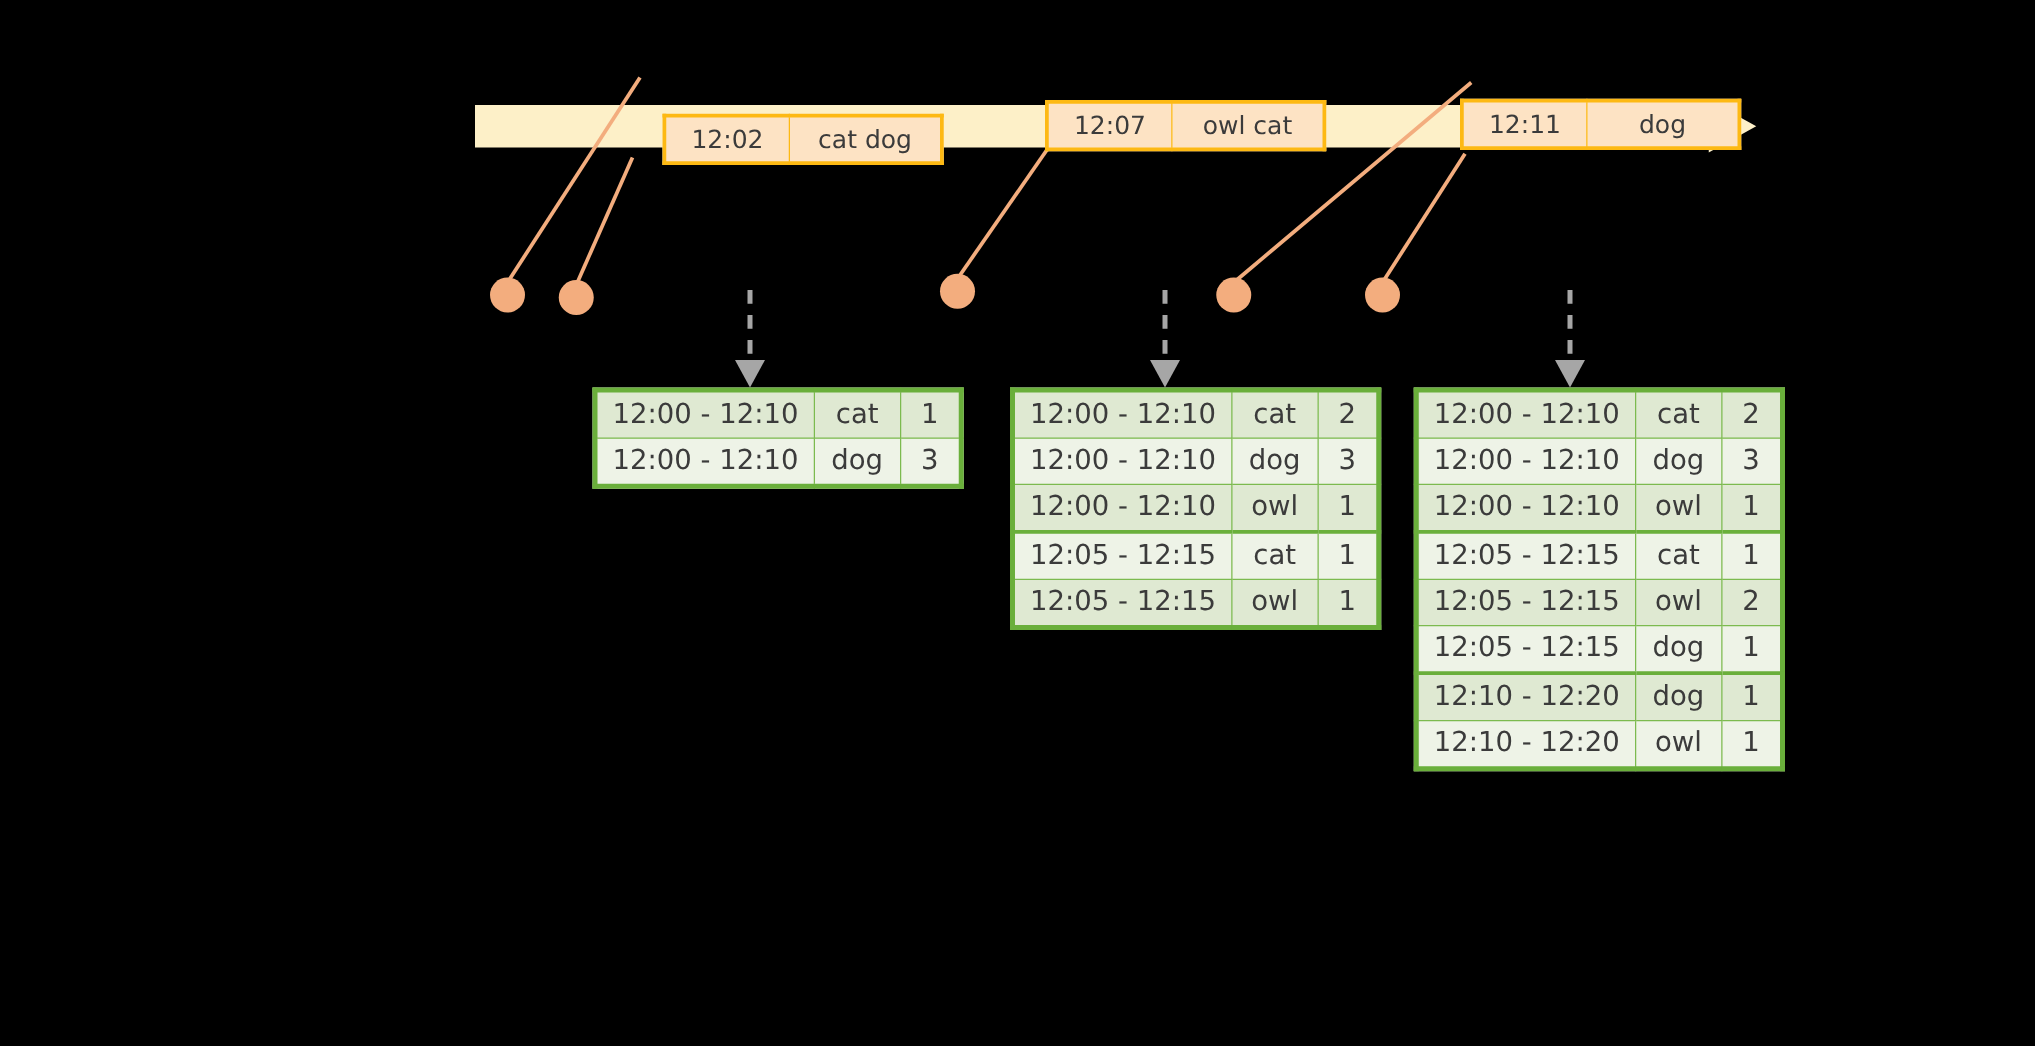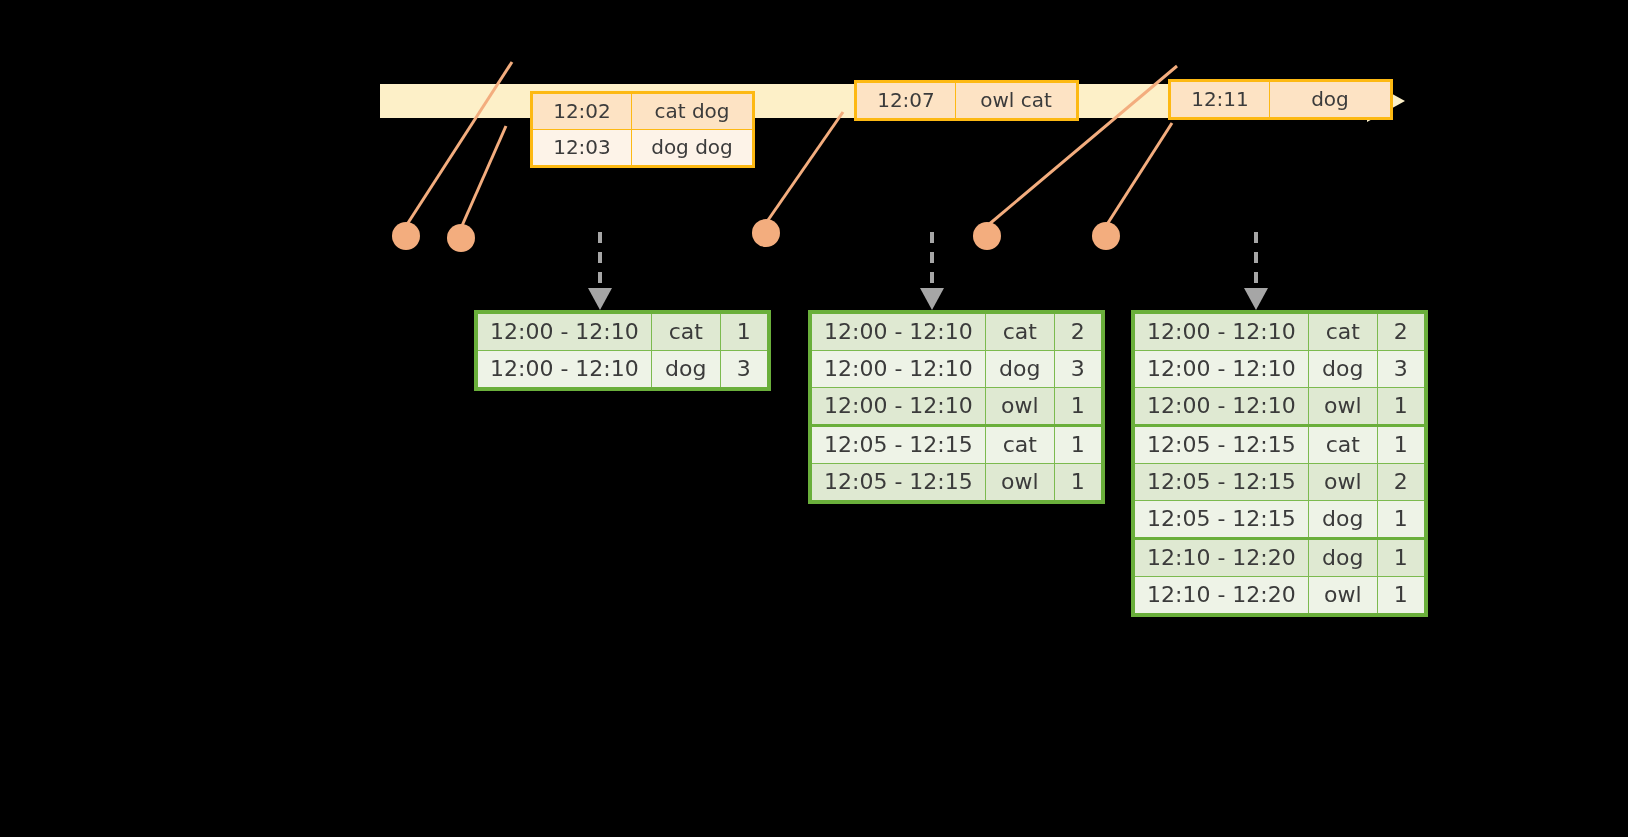--- a/index.html
+++ b/index.html
@@ -38,21 +38,21 @@
     height:35px;
     line-height:35px;
     white-space:nowrap;
   }
   .evt-table tr.odd td{background:#fde3c4;}
   .evt-table tr.even td{background:#fdf3e8;}
   .evt-table td.c-time{min-width:70px;}
   .evt-table td.c-words{min-width:92px;}
 
   #evt-group-1{left:530px;top:61px;margin-top:30px;}
-  #evt-group-2{left:836px;top:80px;margin-left:18px;}
+  #evt-group-2{left:836px;top:80px;}
   #evt-group-3{left:1168px;top:79px;padding-left:42px;}
 
   
   .dot{
     position:absolute;width:28px;height:28px;border-radius:50%;
     background:#f3ad7e;
   }
   #svg-leaders{position:absolute;left:0;top:0;width:1628px;height:837px;
     pointer-events:none;}
 
@@ -111,24 +111,20 @@
       <polygon points="1244,288 1268,288 1256,310"></polygon>
     </g>
   </svg>
 
   <table class="evt-table" id="evt-group-1">
     <tbody>
       <tr class="odd">
         <td class="c-time">12:02</td>
         <td class="c-words">cat dog</td>
       </tr>
-      <tr class="even">
-        <td class="c-time">12:03</td>
-        <td class="c-words">dog dog</td>
-      </tr>
     </tbody>
   </table>
 
   <table class="evt-table" id="evt-group-2">
     <tbody>
       <tr class="odd">
         <td class="c-time">12:07</td>
         <td class="c-words">owl cat</td>
       </tr>
     </tbody>

